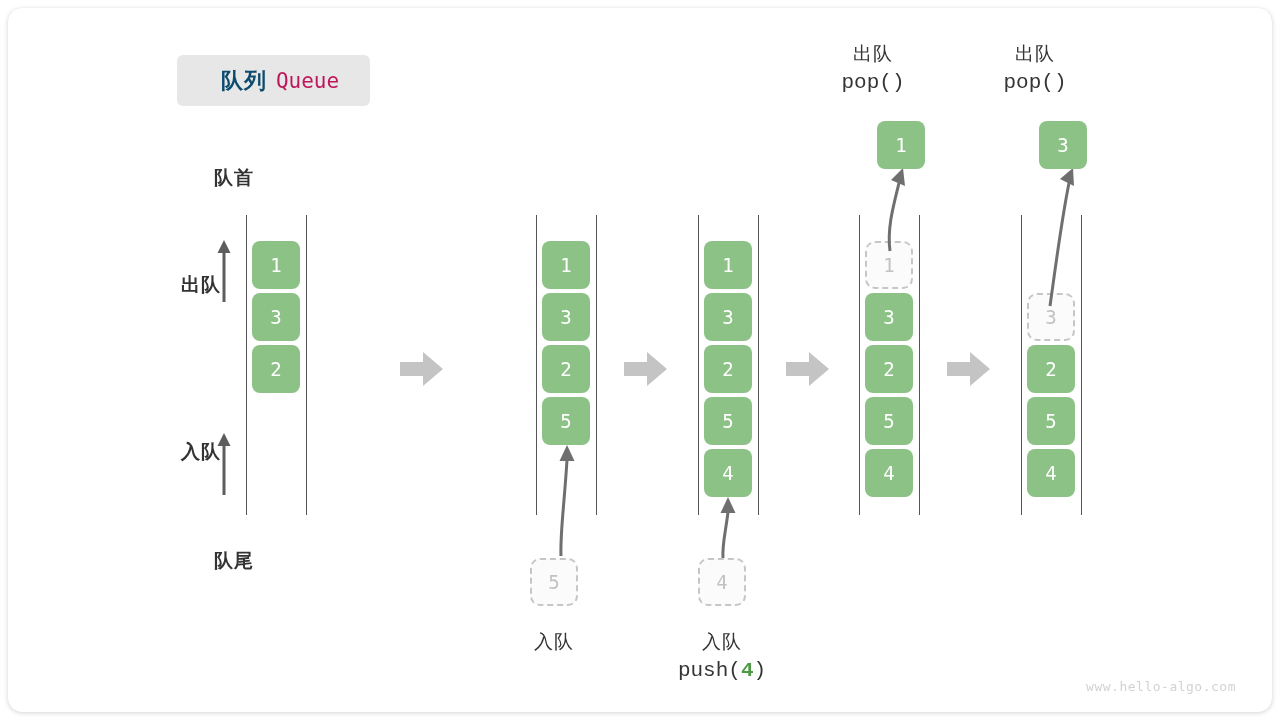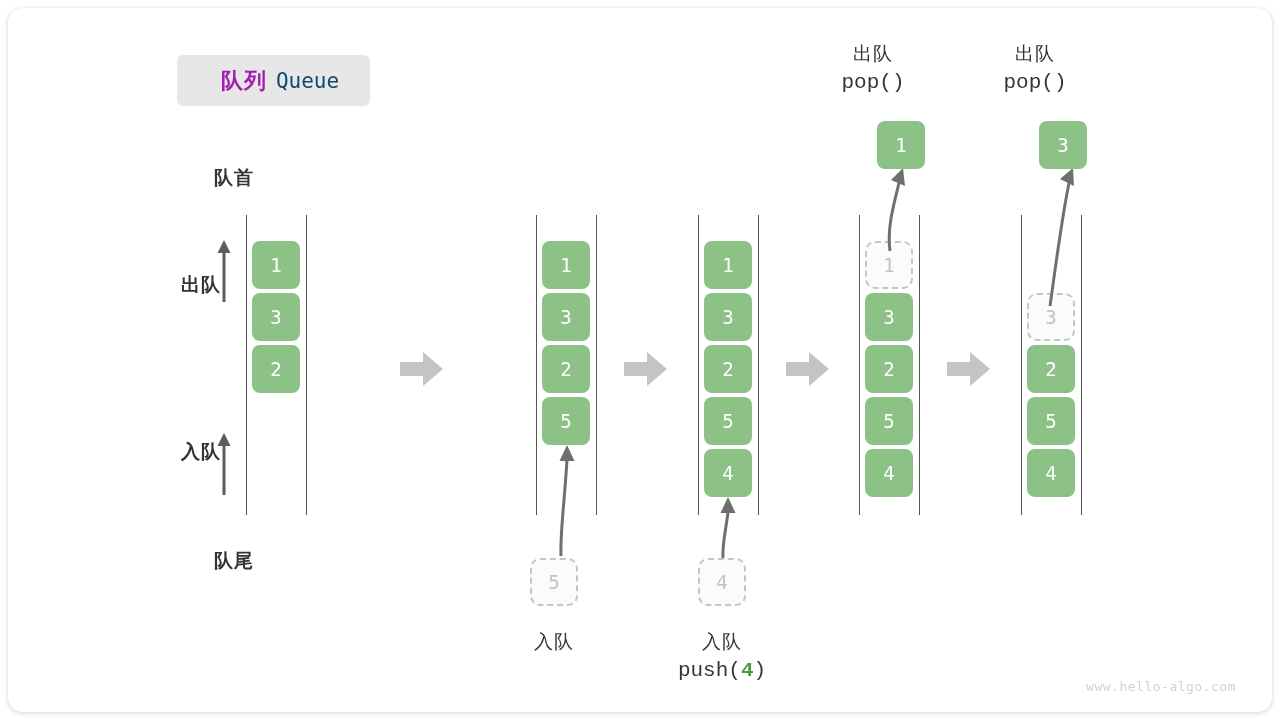--- a/index.html
+++ b/index.html
@@ -19,27 +19,27 @@
   }
   .abs{position:absolute;}
 
   
   #title-pill{
     left:169px;top:47px;width:193px;height:51px;
     background:#e7e7e7;border-radius:6px;
     display:flex;align-items:center;justify-content:center;
   }
   #title-pill .cjk{
-    font-size:22px;font-weight:bold;color:#a21caf;
+    font-size:22px;font-weight:bold;color:#0c4a6e;
     letter-spacing:1px;
     margin-left:13px;
   }
   #title-pill .mono{
     font-family:"DejaVu Sans Mono","Liberation Mono",monospace;
-    font-size:21px;color:#0c4a6e;margin-left:9px;
+    font-size:21px;color:#be185d;margin-left:9px;
   }
 
   
   .endcap{
     font-size:19px;font-weight:bold;color:#333333;
     letter-spacing:1px;text-align:left;width:120px;
   }
 
   
   .dirlabel{

